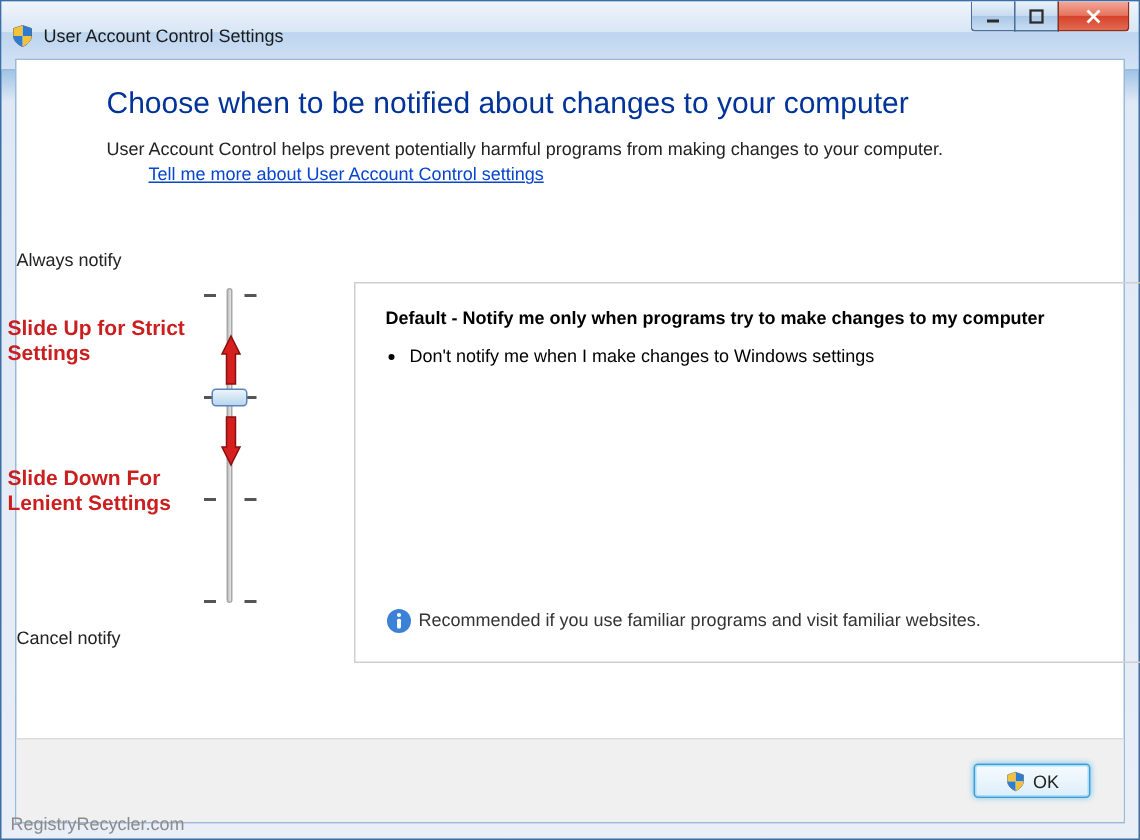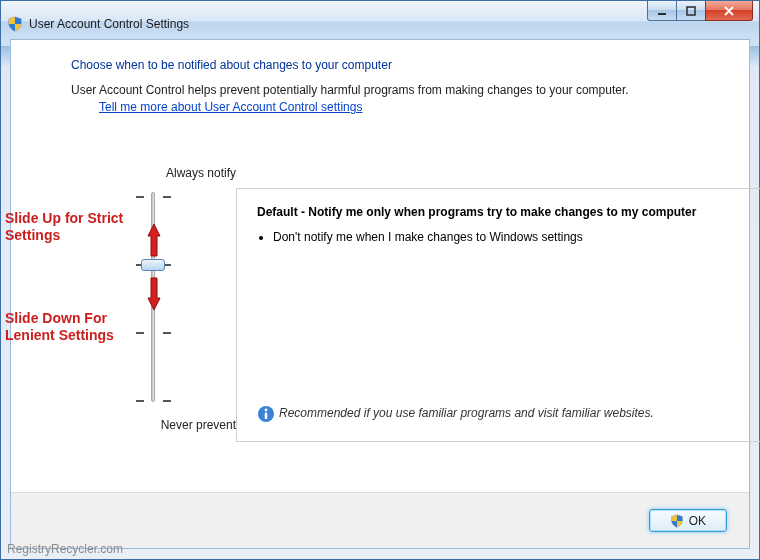--- a/index.html
+++ b/index.html
@@ -27,27 +27,27 @@
   .win-btn.min { border-bottom-left-radius: 3px; }
   .win-btn.close {
     width: 48px; border-bottom-right-radius: 3px;
     background: linear-gradient(to bottom, #f3a79a 0%, #e5745e 49%, #d6402a 50%, #e26b52 100%);
     border-color: #8a2e1e;
   }
   .client {
     position: absolute; left: 9px; right: 9px; top: 38px; bottom: 10px;
     background: #fff; border: 1px solid #9db9d9;
   }
-  .heading { color: #003399; font-size: 12px; margin: 18px 0 10px 60px; }
+  .heading { color: #003399; font-size: 20px; margin: 18px 0 10px 60px; }
   .subtext { color: #222; margin: 0 70px 2px 60px; line-height: 1.35; }
   .link { color: #0645cc; text-decoration: underline; margin-left: 88px; cursor: pointer; display: inline-block; }
   .slider-area {
     position: absolute; left: 0; top: 120px; width: 225px; height: 290px;
   }
-  .slider-label { width: 225px; text-align: right; color: #222; font-size: 12px; }
+  .slider-label { width: 225px; text-align: left; color: #222; font-size: 12px; }
   .slider-track {
     position: absolute; left: 140px; top: 32px; width: 4px; height: 210px;
     background: linear-gradient(to right, #bfbfbf, #e8e8e8);
     border: 1px solid #a8a8a8; border-radius: 2px;
   }
   .tick { position: absolute; width: 35px; height: 2px; }
   .tick .tl, .tick .tr { position: absolute; width: 8px; height: 2px; background: #555; top: 0; }
   .tick .tl { left: 0; } .tick .tr { right: 0; }
   .thumb {
     position: absolute; left: 130px; width: 24px; height: 12px;
@@ -56,21 +56,21 @@
   }
   .annot { position: absolute; color: #cb1e1e; font-weight: bold; font-size: 14px; line-height: 1.2; text-align: left; }
   .arrow-up, .arrow-down { position: absolute; left: 136px; width: 12px; height: 30px; }
   .info-box {
     position: absolute; left: 225px; top: 148px; width: 560px; height: 254px;
     border: 1px solid #cfcfcf; padding: 16px 20px 12px 20px;
   }
   .info-title { font-weight: bold; margin-bottom: 10px; }
   .info-body ul { margin: 8px 0 0 16px; padding: 0; }
   .info-body li { margin-bottom: 2px; line-height: 1.35; }
-  .info-rec { position: absolute; bottom: 18px; left: 20px; right: 36px; display: flex; font-style: italic; }
+  .info-rec { position: absolute; bottom: 18px; left: 20px; right: 36px; display: flex; }
   .info-rec .icon { flex: 0 0 22px; }
   .info-rec .txt { flex: 1; color: #333; line-height: 1.35; }
   .footer {
     position: absolute; left: 0; right: 0; bottom: 0; height: 56px;
     background: #f0f0f0; border-top: 1px solid #dcdcdc;
     display: flex; align-items: center; justify-content: flex-end; padding-right: 22px; gap: 8px;
   }
   .btn {
     min-width: 78px; height: 23px; padding: 0 20px;
     border: 1px solid #8a8a8a; border-radius: 3px;
@@ -160,21 +160,21 @@
         <svg width="14" height="36" viewBox="0 0 14 36">
           <path d="M7 2 L13 14 L10 14 L10 34 L4 34 L4 14 L1 14 Z" fill="#d61f1f" stroke="#8a0f0f" stroke-width="1"></path>
         </svg>
       </span>
       <span class="arrow-down" style="top:116px;">
         <svg width="14" height="36" viewBox="0 0 14 36">
           <path d="M7 34 L13 22 L10 22 L10 2 L4 2 L4 22 L1 22 Z" fill="#d61f1f" stroke="#8a0f0f" stroke-width="1"></path>
         </svg>
       </span>
 
-      <div class="slider-label" style="position:absolute;top:258px;">Never prevent</div>
+      <div class="slider-label" style="position:absolute;top:258px;">Cancel notify</div>
     </div>
 
     <div class="info-box">
       <div class="info-title">Default - Notify me only when programs try to make changes to my computer</div>
       <div class="info-body">
         <ul>
           <li>Don't notify me when I make changes to Windows settings</li>
         </ul>
       </div>
       <div class="info-rec">

